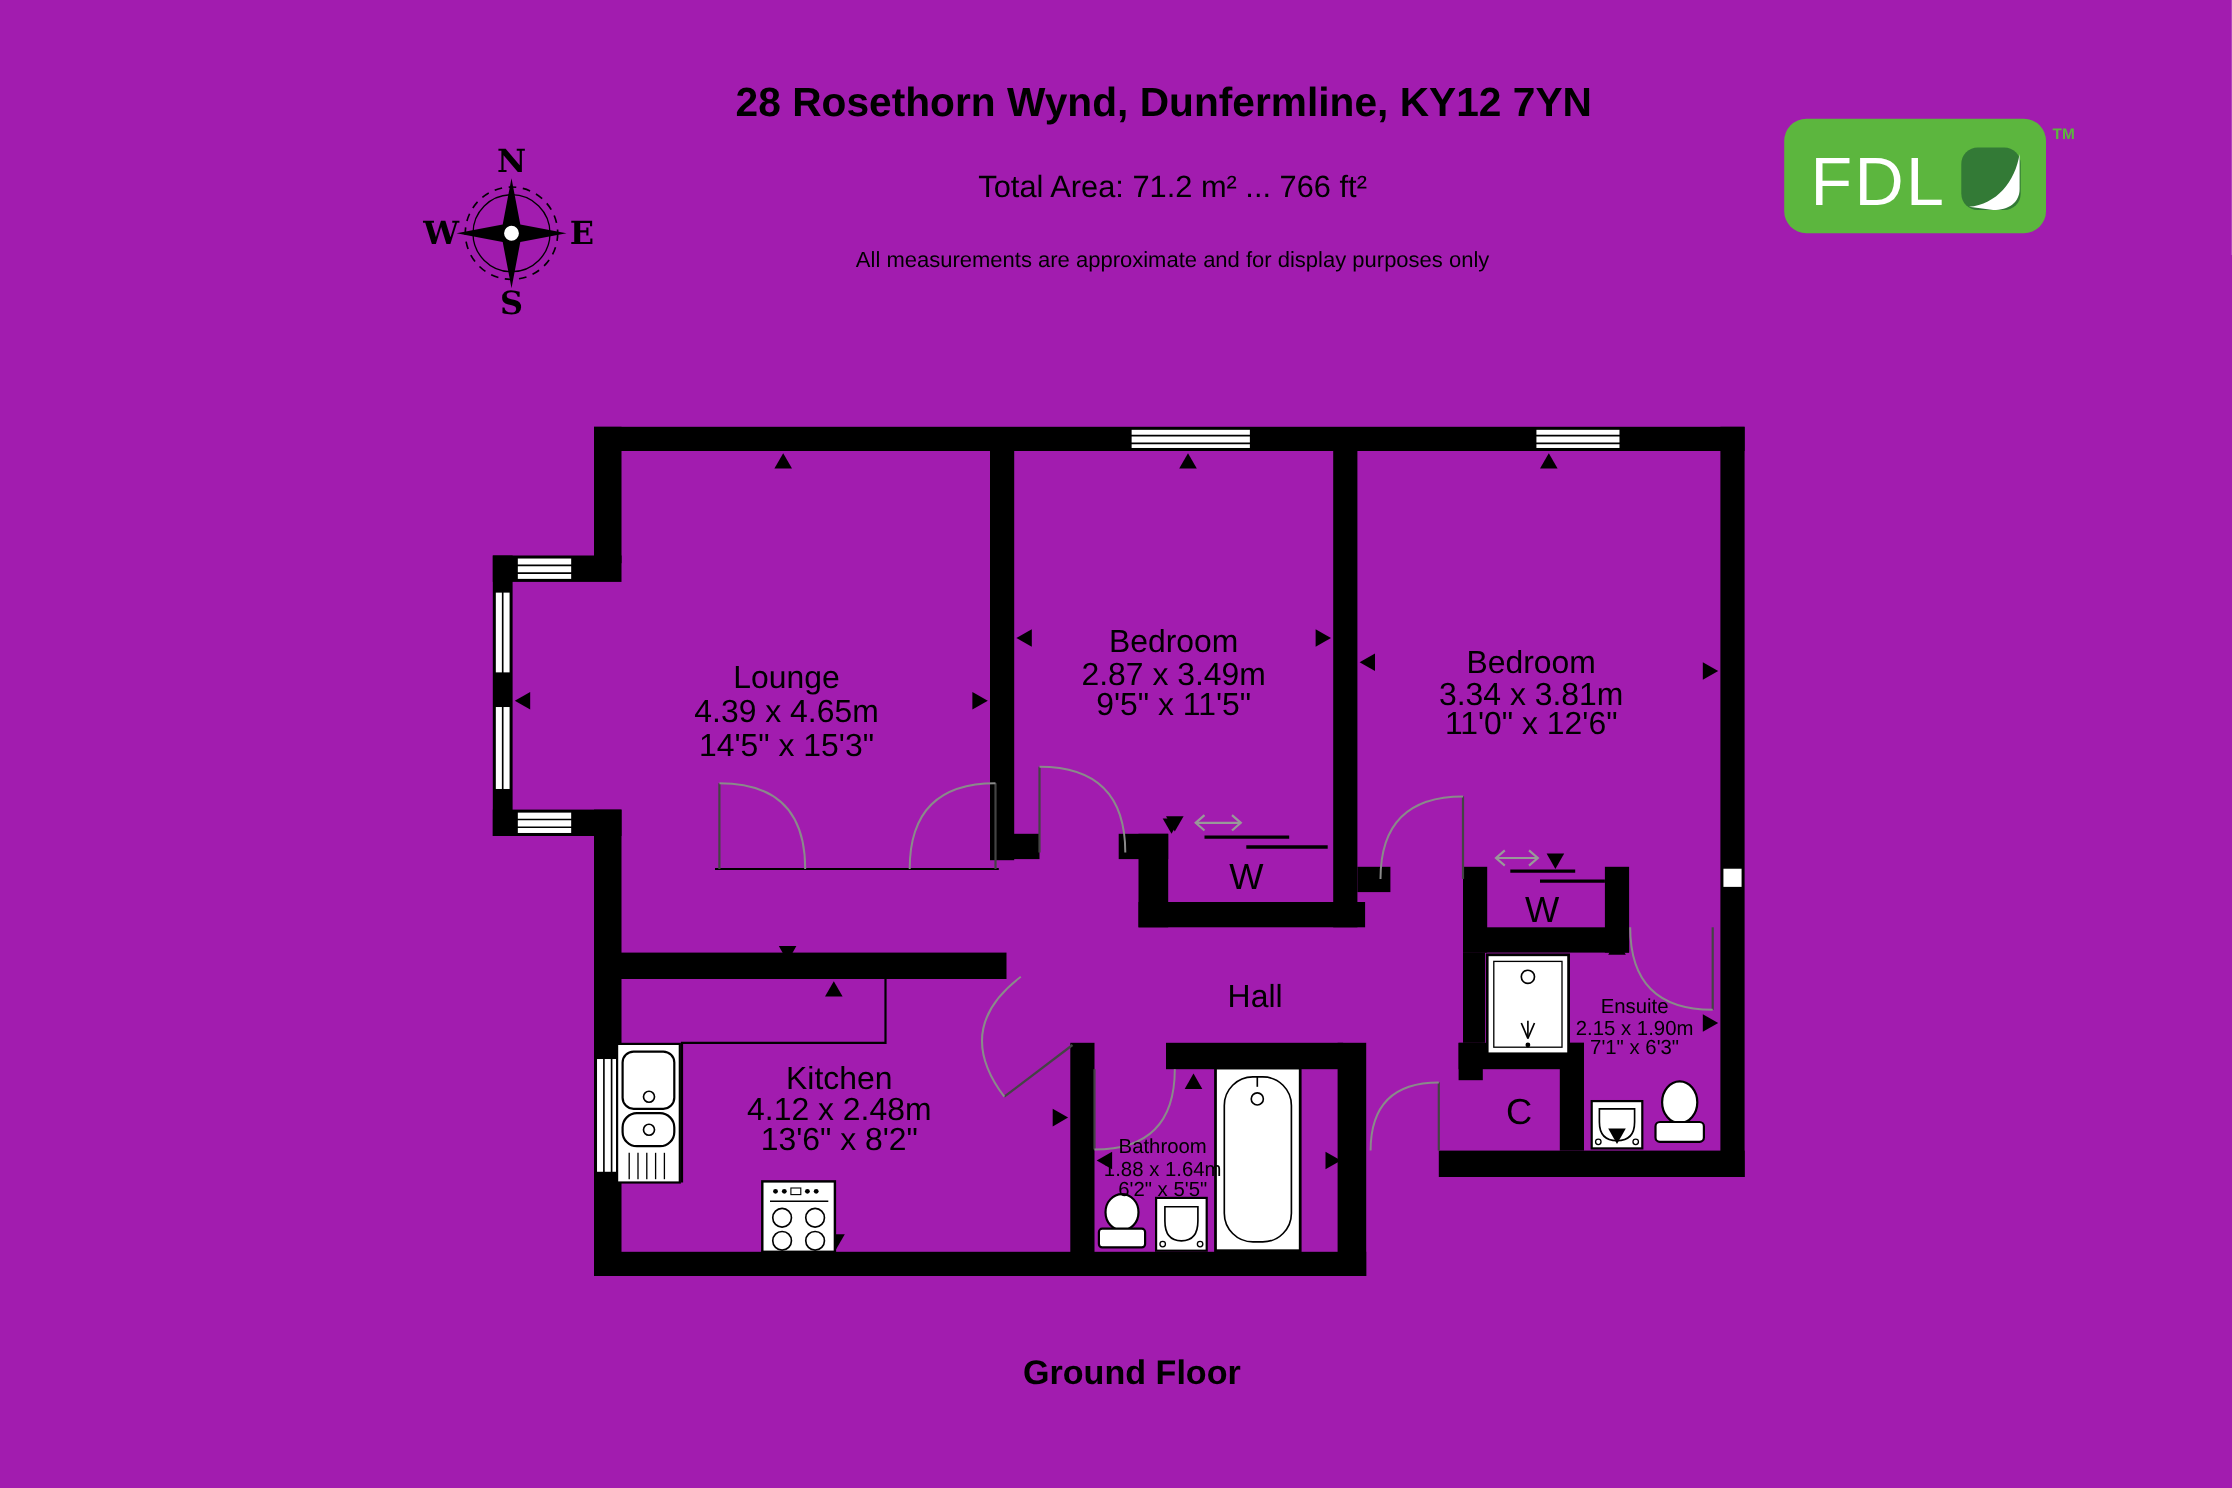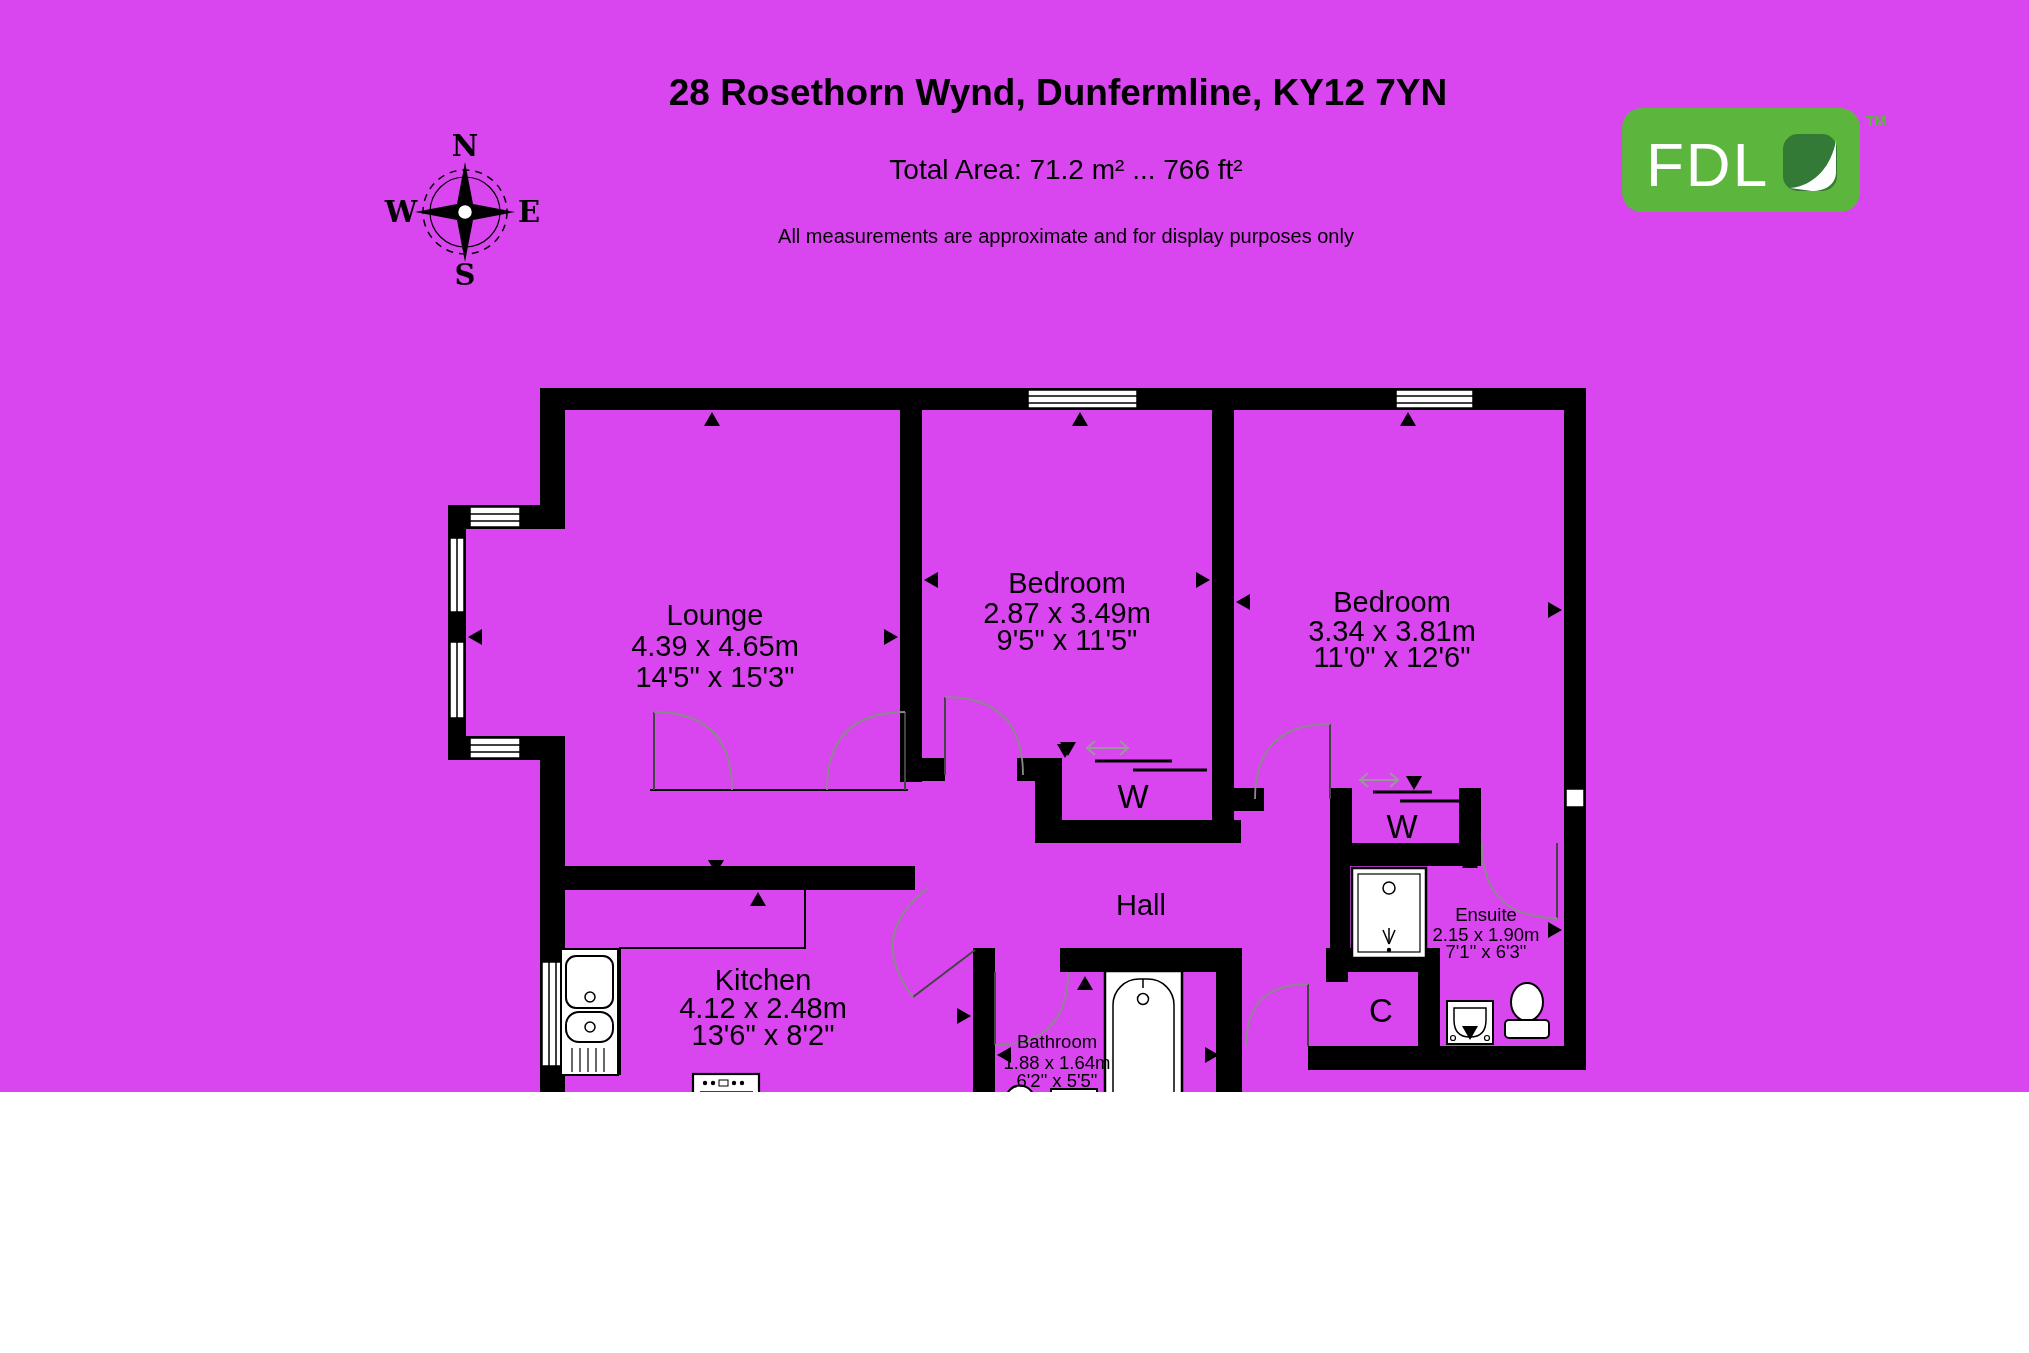--- a/index.html
+++ b/index.html
@@ -1,16 +1,16 @@
 <!DOCTYPE html>
 <html style="--wall: #000000; --arc: #8a8a8a; --slide: #999999; --logo_green: #5cb63e; --logo_leaf: #337a36;"><head>
 <meta charset="utf-8">
 <style>
   html,body{margin:0;padding:0;background:#ffffff;}
-  .page{position:relative;width:2029px;height:1092px;background:#d946ef;overflow:hidden;
+  .page{position:relative;width:2029px;height:1353px;background:#a21caf;overflow:hidden;
         font-family:"Liberation Sans",sans-serif;}
   svg text{font-family:"Liberation Sans",sans-serif;fill:#000;}
   .title{font-size:37px;font-weight:bold;text-anchor:middle;}
   .sub{font-size:28px;text-anchor:middle;}
   .disc{font-size:20px;text-anchor:middle;}
   .floor{font-size:31px;font-weight:bold;text-anchor:middle;}
   .rl{font-size:29px;text-anchor:middle;}
   .rs{font-size:18.5px;text-anchor:middle;}
   .closet{font-size:33px;text-anchor:middle;}
   .compass-letter{font-family:"DejaVu Serif",serif;font-weight:bold;font-size:29px;text-anchor:middle;}

